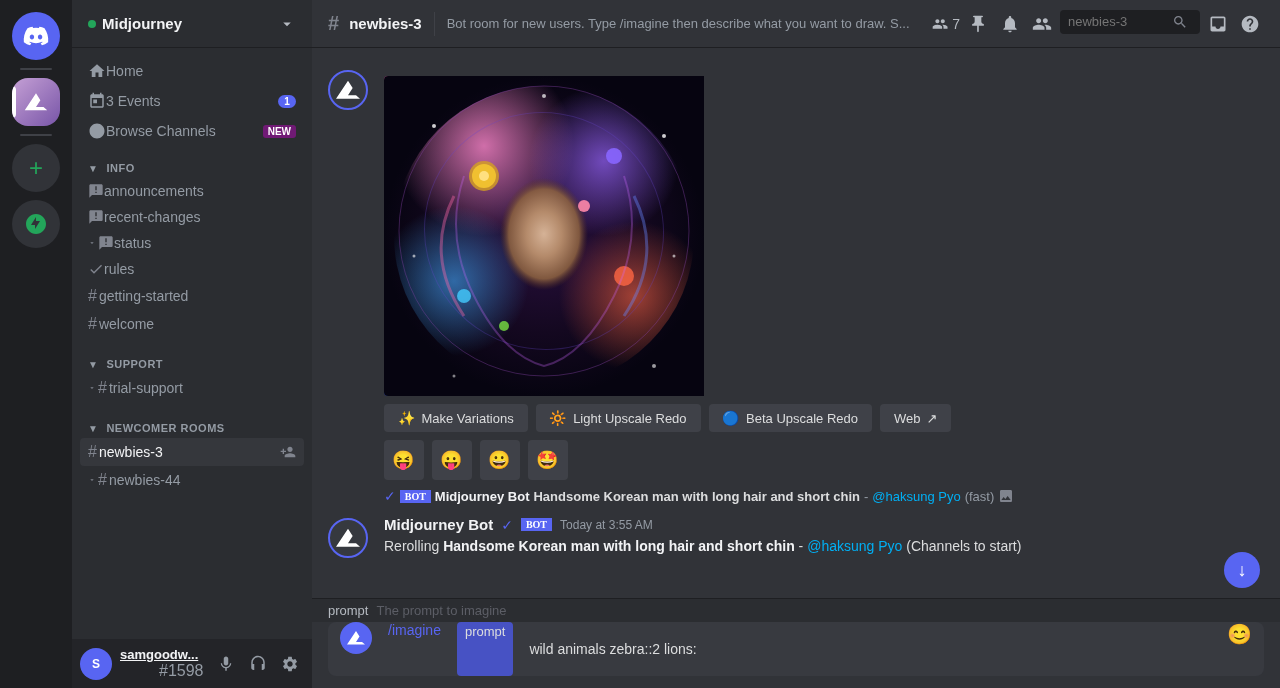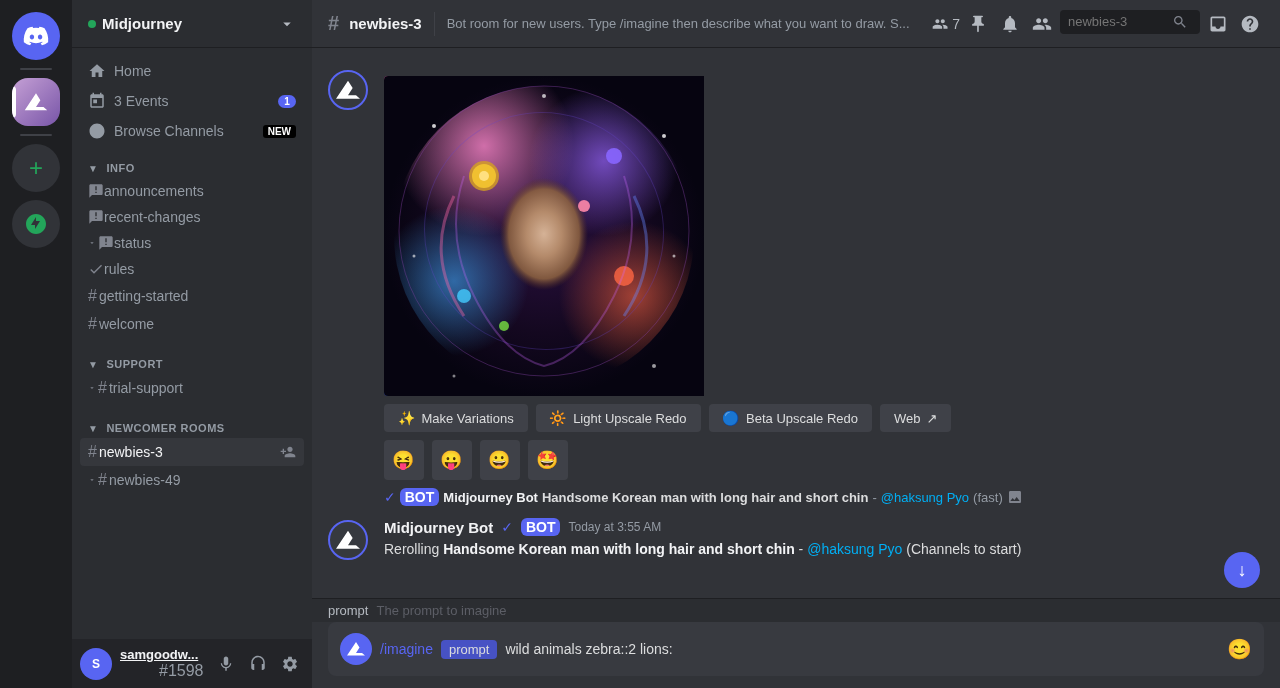--- a/index.html
+++ b/index.html
@@ -78,30 +78,29 @@
       border-radius: 50%;
       margin-right: 6px;
       display: inline-block;
     }
     .sidebar-nav {
       padding: 8px 8px 0;
     }
     .sidebar-nav-item {
       display: flex;
       align-items: center;
-      gap: 8px;
       padding: 6px 8px;
       border-radius: 4px;
       cursor: pointer;
       color: #949ba4;
       font-size: 14px;
     }
     .sidebar-nav-item svg { width: 18px; height: 18px; fill: currentColor; flex-shrink: 0; }
     .new-badge {
-      background: #000000;
+      background: #701a75;
       color: white;
       font-size: 10px;
       font-weight: 700;
       padding: 1px 5px;
       border-radius: 3px;
       margin-left: auto;
     }
     .events-badge {
       background: #5865f2;
       color: white;
@@ -227,24 +226,25 @@
       margin-top: 2px;
       overflow: hidden;
     }
     .message-avatar svg { width: 32px; height: 32px; fill: white; }
     .message-content-area { flex: 1; min-width: 0; }
     .message-header { display: flex; align-items: center; gap: 8px; margin-bottom: 4px; }
     .message-author { font-weight: 600; color: #f2f3f5; font-size: 15px; }
     .bot-badge {
       background: #5865f2;
       color: white;
-      font-size: 14px;
+      font-size: 10px;
       font-weight: 700;
       padding: 1px 5px;
-      border-radius: 6px;
+      border-radius: 0;
+      font-family: Liberation Serif, serif;
     }
     .verified-badge { color: #5865f2; font-size: 14px; }
     .message-time { color: #949ba4; font-size: 12px; }
     .message-text { color: #dcddde; line-height: 1.375; font-size: 14px; }
     .message-text strong { font-weight: 700; color: #f2f3f5; }
 
     
     .message-image {
       margin-top: 8px;
       border-radius: 4px;
@@ -325,22 +325,21 @@
     
     .chat-input-bar {
       padding: 0 16px 12px;
       background: #313338;
     }
     .chat-input-wrapper {
       background: #383a40;
       border-radius: 8px;
       padding: 0 12px;
       display: flex;
-      align-items: center;
-      gap: 8px;
+      gap: 16px;
     }
     .chat-input-left {
       width: 32px; height: 32px;
       border-radius: 50%;
       background: #5865f2;
       display: flex; align-items: center; justify-content: center;
       flex-shrink: 0;
       overflow: hidden;
     }
     .chat-input-left svg { width: 24px; height: 24px; fill: white; }
@@ -538,21 +537,21 @@
       <span>newbies-3</span>
       <svg viewBox="0 0 24 24" style="width:16px;height:16px;fill:#80848e;margin-left:auto;" class="member-icon">
           <path d="M15 12c2.21 0 4-1.79 4-4s-1.79-4-4-4-4 1.79-4 4 1.79 4 4 4zm-9-2V7H4v3H1v2h3v3h2v-3h3v-2H6zm9 4c-2.67 0-8 1.34-8 4v2h16v-2c0-2.66-5.33-4-8-4z"></path>
         </svg>
     </div>
     <div class="channel-item">
       <svg viewBox="0 0 24 24" style="width:8px;height:8px;fill:#80848e;margin-right:2px;">
           <path d="M7 10l5 5 5-5z"></path>
         </svg>
       <span class="hash">#</span>
-      <span>newbies-49</span>
+      <span>newbies-44</span>
     </div>
   </div>
 
   <div class="sidebar-footer">
     <div class="user-avatar">S</div>
     <div class="user-info">
       <div class="user-name">samgoodw...</div>
       <div class="user-disc">#1598</div>
     </div>
     <div class="footer-icons">

